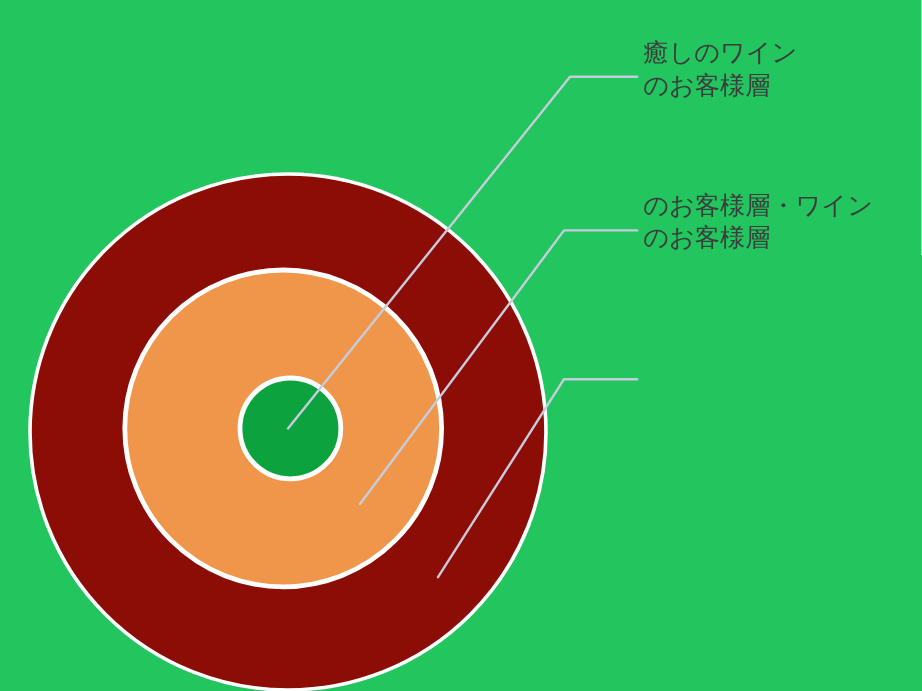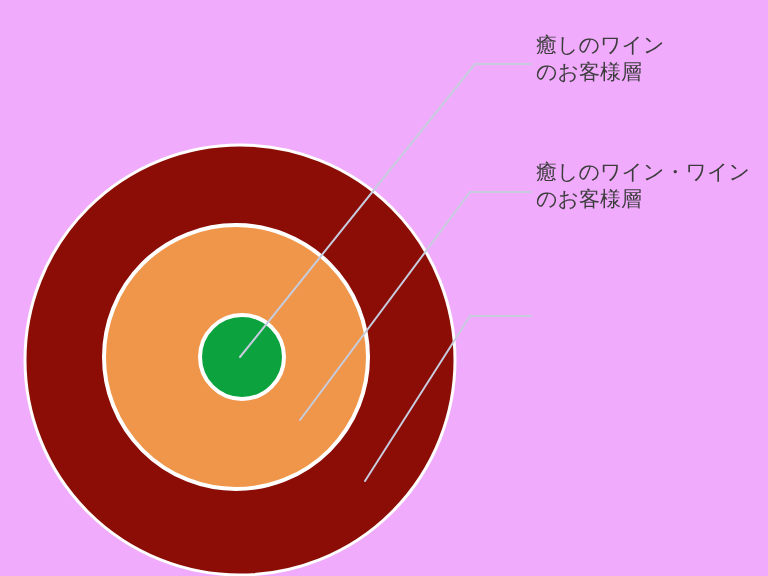--- a/index.html
+++ b/index.html
@@ -38,39 +38,39 @@
   .label span {
     display: block;
   }
   #label-0 { left: 536px; top: 31px; }
   #label-1 { left: 536px; top: 158px; }
   #label-2 { left: 536px; top: 298px; }
 </style>
 </head>
 <body>
 
-<div id="stage" style="background: #f0abfc;">
+<div id="stage" style="background: #22c55e;">
 
   <svg id="diagram-svg" viewBox="0 0 768 576">
 
     <circle cx="240" cy="360" r="215" fill="#8c0d06" stroke="#ffffff" stroke-width="3"></circle>
 
     <circle cx="236" cy="357" r="132" fill="#f0964a" stroke="#ffffff" stroke-width="4"></circle>
 
     <circle cx="242" cy="357" r="42" fill="#0ca33f" stroke="#ffffff" stroke-width="4"></circle>
 
     <polyline points="240,357 475,64 531,64" fill="none" stroke="#c6ccde" stroke-width="2" stroke-linecap="round" stroke-linejoin="round"></polyline>
     <polyline points="300,420 470,192 531,192" fill="none" stroke="#c6ccde" stroke-width="2" stroke-linecap="round" stroke-linejoin="round"></polyline>
     <polyline points="365,481 470,316 531,316" fill="none" stroke="#c6ccde" stroke-width="2" stroke-linecap="round" stroke-linejoin="round"></polyline>
   </svg>
 
   <div class="label" id="label-0">
     <span>癒しのワイン</span>
     <span>のお客様層</span>
   </div>
 
   <div class="label" id="label-1">
-    <span>癒しのワイン・ワイン</span>
+    <span>のお客様層・ワイン</span>
     <span>のお客様層</span>
   </div>
 
 
 </div>
 
 </body></html>

